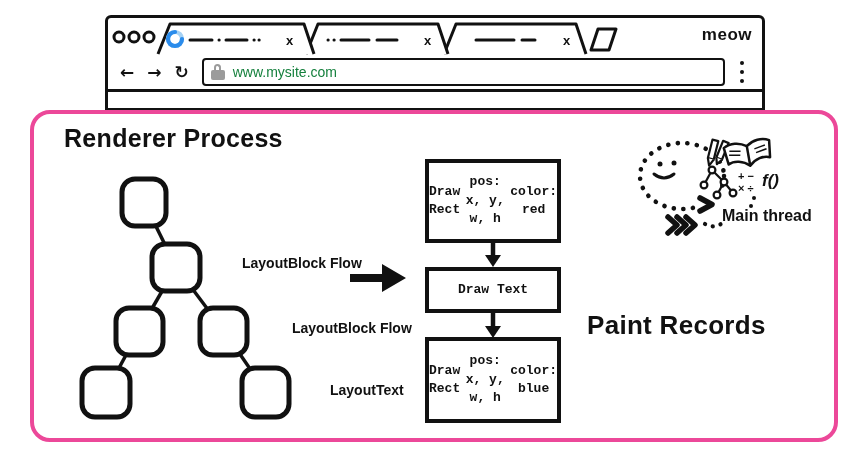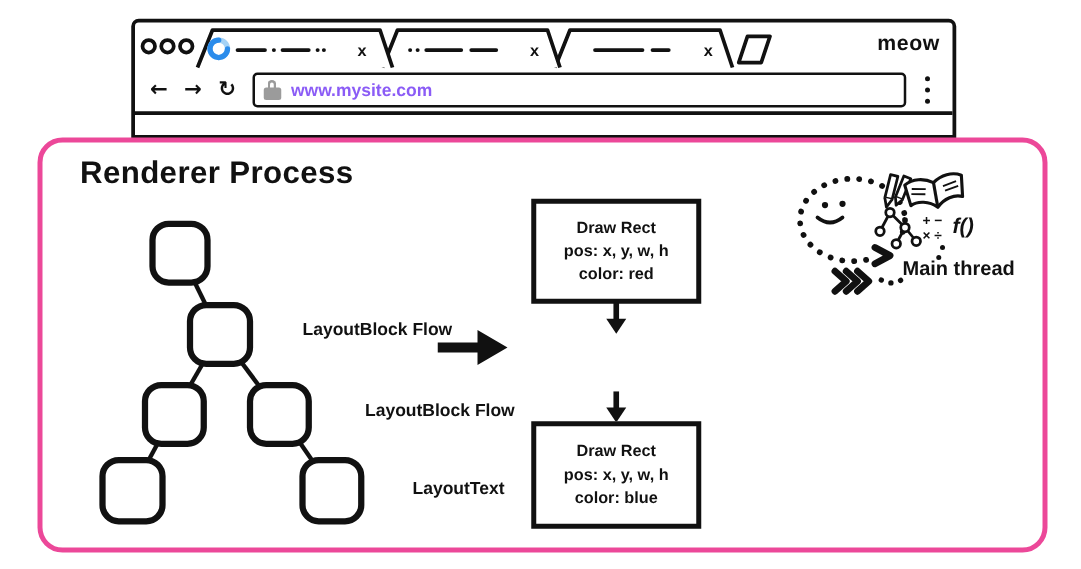--- a/index.html
+++ b/index.html
@@ -14,35 +14,35 @@
   .urlrow{position:absolute;left:0;right:0;top:37px;height:34px;border-bottom:3px solid #111;
           display:flex;align-items:center;padding-left:12px;box-sizing:content-box;}
   .navbtn{font-family:"DejaVu Sans",sans-serif;font-weight:bold;font-size:17px;line-height:1;
           margin-right:13px;cursor:default;}
   .urlbox{display:flex;align-items:center;width:512px;height:24px;border:2.5px solid #111;
           border-radius:4px;padding-left:7px;gap:8px;background:#fff;}
   .lock{position:relative;width:14px;height:16px;flex:0 0 auto;}
   .lock .shackle{position:absolute;left:3px;top:0;width:7px;height:8px;border:2.2px solid #9b9b9b;
                  border-bottom:none;border-radius:5px 5px 0 0;box-sizing:border-box;}
   .lock .lockbody{position:absolute;left:0;bottom:0;width:14px;height:10px;background:#9b9b9b;border-radius:2px;}
-  .urltext{font-size:14px;font-weight:bold;color:#8b5cf6;white-space:nowrap;}
+  .urltext{font-size:14px;font-weight:normal;color:#15803d;white-space:nowrap;}
   .menudots{margin-left:auto;margin-right:18px;display:flex;flex-direction:column;gap:4.5px;}
   .menudots i{width:4.5px;height:4.5px;border-radius:50%;background:#111;}
 
   
   .panel{position:absolute;left:30px;top:110px;width:808px;height:332px;background:#fff;
          border:4px solid #ec4899;border-radius:20px;box-sizing:border-box;}
   .panel-title{position:absolute;left:30px;top:10px;font-size:25px;font-weight:bold;letter-spacing:.3px;}
   .treesvg{position:absolute;left:10px;top:30px;}
   .treelabel{position:absolute;font-size:14px;font-weight:bold;white-space:nowrap;margin-left:36px;}
   .l1{left:172px;top:141px;} .l2{left:222px;top:206px;} .l3{left:260px;top:268px;}
   .bigarrow{position:absolute;left:316px;top:147px;}
   .record{position:absolute;left:391px;width:136px;border:4px solid #111;background:#fff;
-          box-sizing:border-box;display:flex;flex-direction:column;align-items:center;justify-content:center;
-          font-size:13px;font-weight:bold;line-height:18.5px;text-align:center;}
+          box-sizing:border-box;display:flex;flex-direction:row;align-items:center;justify-content:center;
+          font-size:13px;font-weight:bold;line-height:18.5px;text-align:center;font-family:Liberation Mono, monospace;}
   .r1{top:45px;height:84px;} .r2{top:153px;height:46px;} .r3{top:223px;height:86px;}
   .downarrow{position:absolute;left:449px;}
   .a1{top:128px;} .a2{top:199px;}
   .paint-heading{position:absolute;left:553px;top:196px;font-size:26px;font-weight:bold;letter-spacing:.3px;}
   .doodlesvg{position:absolute;left:586px;top:16px;}
   .mt-label{position:absolute;left:688px;top:93px;font-size:16px;font-weight:bold;white-space:nowrap;}
 
   svg text{font-family:"Liberation Sans",sans-serif;font-weight:bold;fill:#111;}
   .doodle-math{font-size:11px;}
   .doodle-fn{font-size:17px;font-style:italic;}
@@ -155,32 +155,36 @@
       <div>Draw Rect</div>
       <div>pos: x, y, w, h</div>
       <div>color: red</div>
     </div>
 
     <svg class="downarrow a1" width="20" height="26" viewBox="0 0 20 26">
       <line x1="10" y1="0" x2="10" y2="14" stroke="#111" stroke-width="4.5"></line>
       <polygon points="2,13 18,13 10,25" fill="#111"></polygon>
     </svg>
 
+    <div class="record r2">
+      <div>Draw Text</div>
+    </div>
 
     <svg class="downarrow a2" width="20" height="26" viewBox="0 0 20 26">
       <line x1="10" y1="0" x2="10" y2="14" stroke="#111" stroke-width="4.5"></line>
       <polygon points="2,13 18,13 10,25" fill="#111"></polygon>
     </svg>
 
     <div class="record r3">
       <div>Draw Rect</div>
       <div>pos: x, y, w, h</div>
       <div>color: blue</div>
     </div>
 
+    <div class="paint-heading">Paint Records</div>
 
     <svg class="doodlesvg" width="225" height="112" viewBox="0 0 225 112">
 
       <ellipse cx="62" cy="46" rx="42" ry="33" fill="none" stroke="#111" stroke-width="4.6" stroke-linecap="round" stroke-dasharray="0.1 9.5"></ellipse>
       <rect x="76" y="62" width="24" height="22" fill="#fff"></rect>
 
       <g>
         <circle cx="40" cy="34" r="2.5" fill="#111"></circle>
         <circle cx="54" cy="33" r="2.5" fill="#111"></circle>
         <path d="M 34 44 Q 44 52 54 44" fill="none" stroke="#111" stroke-width="3" stroke-linecap="round"></path>

